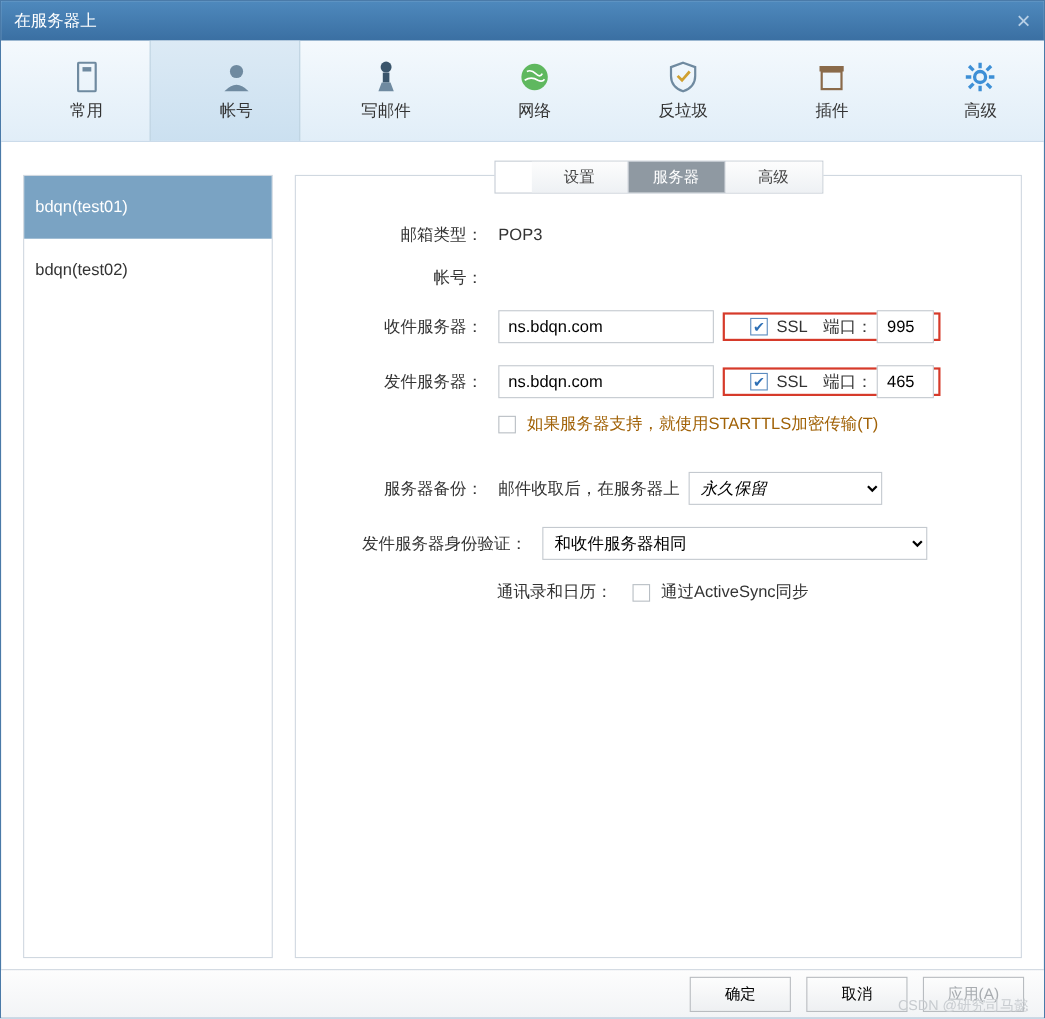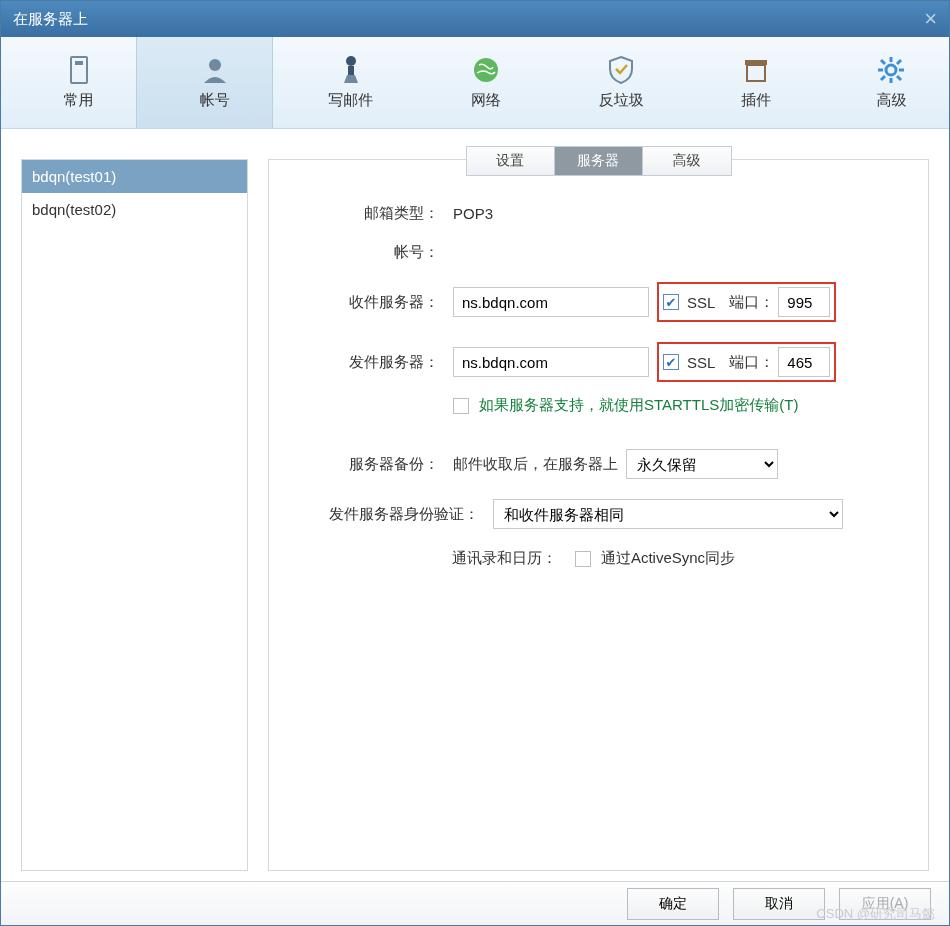--- a/index.html
+++ b/index.html
@@ -7,45 +7,45 @@
 .window { width: 950px; height: 926px; background: #fff; border: 1px solid #4a7aa8; display: flex; flex-direction: column; position: relative; }
 .titlebar { height: 36px; background: linear-gradient(#4e89bd, #3a6fa2); color: #fff; display: flex; align-items: center; padding: 0 12px; font-size: 15px; }
 .titlebar .close { margin-left: auto; font-size: 22px; color: #b8d0e6; cursor: pointer; }
 .toolbar { height: 92px; background: linear-gradient(#f4f9fd, #e1eef8); border-bottom: 1px solid #c6d8e8; display: flex; }
 .toolbar-item { flex: 1; display: flex; flex-direction: column; align-items: center; justify-content: center; font-size: 15px; color: #333; cursor: pointer; gap: 6px; padding-left: 20px; }
 .toolbar-item.active { background: linear-gradient(#dceaf5, #cbe0f0); border-left: 1px solid #b8cfde; border-right: 1px solid #b8cfde; }
 .toolbar-item .ticon { width: 30px; height: 30px; display: flex; align-items: center; justify-content: center; }
 .content { flex: 1; padding: 30px 20px 10px 20px; display: flex; gap: 20px; }
 .account-list { width: 227px; display: flex; flex-direction: column; }
 .account-list-box { flex: 1; border: 1px solid #d0d8e0; background: #fff; }
-.acc-item { padding: 8px 10px; font-size: 15px; color: #333; cursor: pointer; }
+.acc-item { padding: 20px 10px; font-size: 15px; color: #333; cursor: pointer; }
 .acc-item.selected { background: #7aa3c3; color: #fff; }
 .acc-buttons { display: flex; gap: 8px; margin-top: 18px; }
 .acc-buttons button { flex: 1; height: 32px; border: 1px solid #c8c8c8; background: #fff; font-size: 14px; cursor: pointer; }
 .details { flex: 1; border: 1px solid #d0d8e0; background: #fff; position: relative; }
-.subtabs { position: absolute; top: -14px; left: 50%; transform: translateX(-50%); display: flex; border: 1px solid #c6cdd5; background: #fff; }
+.subtabs { position: absolute; top: -14px; left: 50%; transform: translateX(-50%); display: flex; border: 1px solid #c6cdd5; background: #fff; padding-left: 33px; }
 .subtab { width: 88px; height: 28px; display: flex; align-items: center; justify-content: center; font-size: 14px; color: #444; background: linear-gradient(#fdfdfd,#eef1f4); cursor: pointer; border-right: 1px solid #c6cdd5; }
 .subtab:last-child { border-right: none; }
 .subtab.active { background: #8f99a2; color: #fff; }
 .form { padding: 44px 30px 20px 20px; font-size: 15px; color: #333; }
 .row { display: flex; align-items: center; margin-bottom: 20px; }
 .row .label { width: 150px; text-align: right; margin-right: 14px; }
 .row .label-wide { width: 190px; text-align: right; margin-right: 14px; }
 .val { }
 input[type=text].field { height: 30px; border: 1px solid #c4c9cf; padding: 0 8px; font-size: 15px; background: #fff; }
 .field-long { width: 420px; }
 .field-med { width: 196px; }
 .field-port { width: 52px; margin-left: 4px; }
-.sslgroup { display: inline-flex; align-items: center; border: 2px solid #d63a2a; padding: 2px 4px 2px 4px; margin-left: 8px; height: 40px; }
+.sslgroup { display: inline-flex; align-items: center; border: 2px solid #d63a2a; padding: 2px 4px 2px 23px; margin-left: 8px; height: 26px; }
 .cb { width: 16px; height: 16px; border: 1px solid #5a8bbf; display: inline-flex; align-items: center; justify-content: center; margin-right: 8px; cursor: pointer; background:#fff;}
 .cb.checked::after { content: "✔"; color: #2d6fb5; font-size: 13px; line-height: 1; }
 .cb-plain { width: 16px; height: 16px; border: 1px solid #b8bec4; display: inline-flex; align-items: center; justify-content: center; margin-right: 10px; cursor: pointer; background:#fff;}
-.muted { color: #15803d; text-align: right; }
+.muted { color: #a16207; text-align: right; }
 select.sel { height: 30px; border: 1px solid #c4c9cf; font-size: 15px; padding: 0 6px; background: #fff; }
-.sel-short { width: 152px; }
+.sel-short { width: 176px; font-style: italic; }
 .sel-long { width: 350px; }
 .footer { height: 44px; border-top: 1px solid #d0d8e0; display: flex; align-items: center; justify-content: flex-end; padding: 0 18px; gap: 14px; background: linear-gradient(#fdfdfd,#f2f4f6);}
 .footer button { width: 92px; height: 32px; border: 1px solid #b8bcc0; background: linear-gradient(#fdfdfd,#eef0f2); font-size: 14px; cursor: pointer; }
 .footer button.disabled { color: #a8acb0; }
 .watermark { position: absolute; right: 14px; bottom: 2px; font-size: 13px; color: #c8ccd0; pointer-events:none;}
 </style>
 </head>
 <body>
 
 <div class="window">

